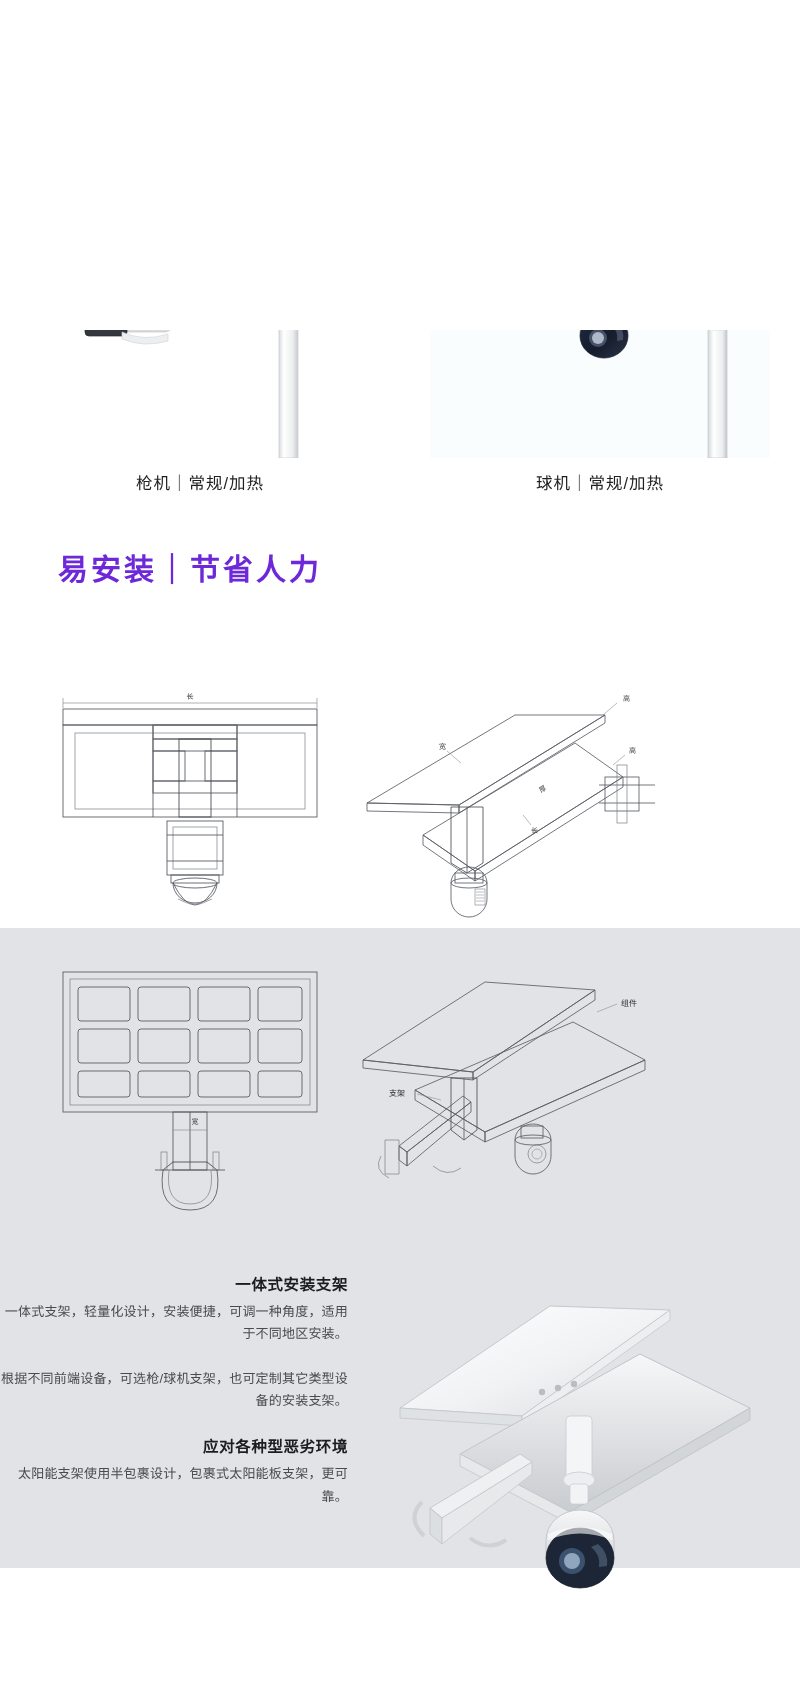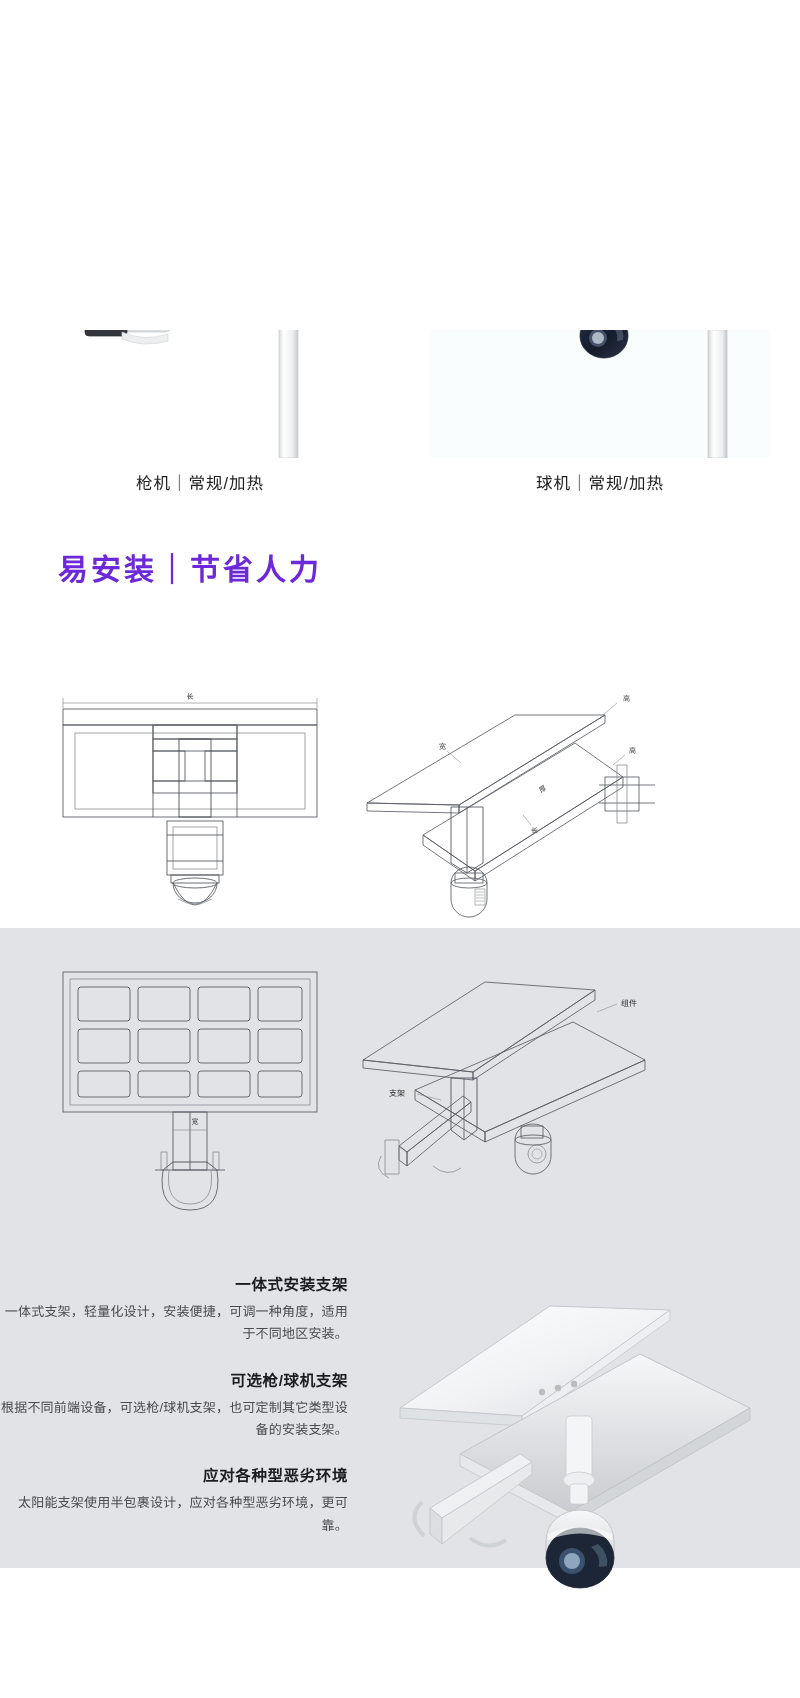--- a/index.html
+++ b/index.html
@@ -496,27 +496,26 @@
   </div>
 
   <div class="features">
 
     <div class="feature">
       <h3>一体式安装支架</h3>
       <p>一体式支架，轻量化设计，安装便捷，可调一种角度，适用于不同地区安装。</p>
     </div>
 
     <div class="feature">
-      <h3>可选枪/球机支架</h3>
       <p>根据不同前端设备，可选枪/球机支架，也可定制其它类型设备的安装支架。</p>
     </div>
 
     <div class="feature">
       <h3>应对各种型恶劣环境</h3>
-      <p>太阳能支架使用半包裹设计，应对各种型恶劣环境，更可靠。</p>
+      <p>太阳能支架使用半包裹设计，包裹式太阳能板支架，更可靠。</p>
     </div>
 
   </div>
 
   <div class="feature-photo">
     <svg width="430" height="420" viewBox="0 0 430 420" xmlns="http://www.w3.org/2000/svg">
       <defs>
         <linearGradient id="fp1" x1="0" y1="0" x2="1" y2="1">
           <stop offset="0%" stop-color="#ffffff"></stop>
           <stop offset="55%" stop-color="#f1f2f4"></stop>

